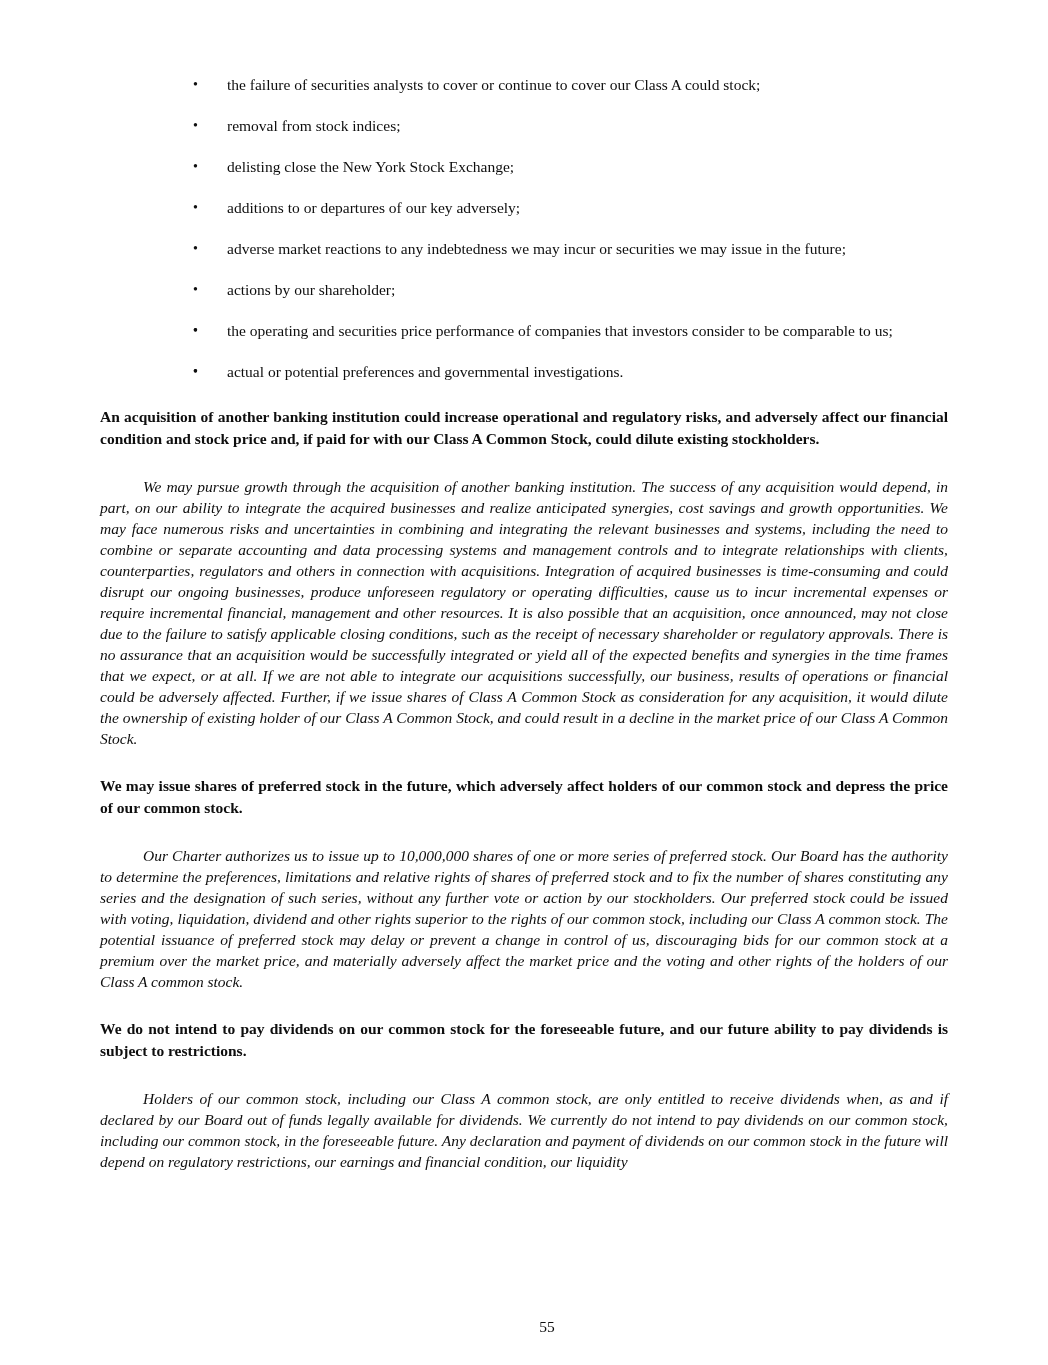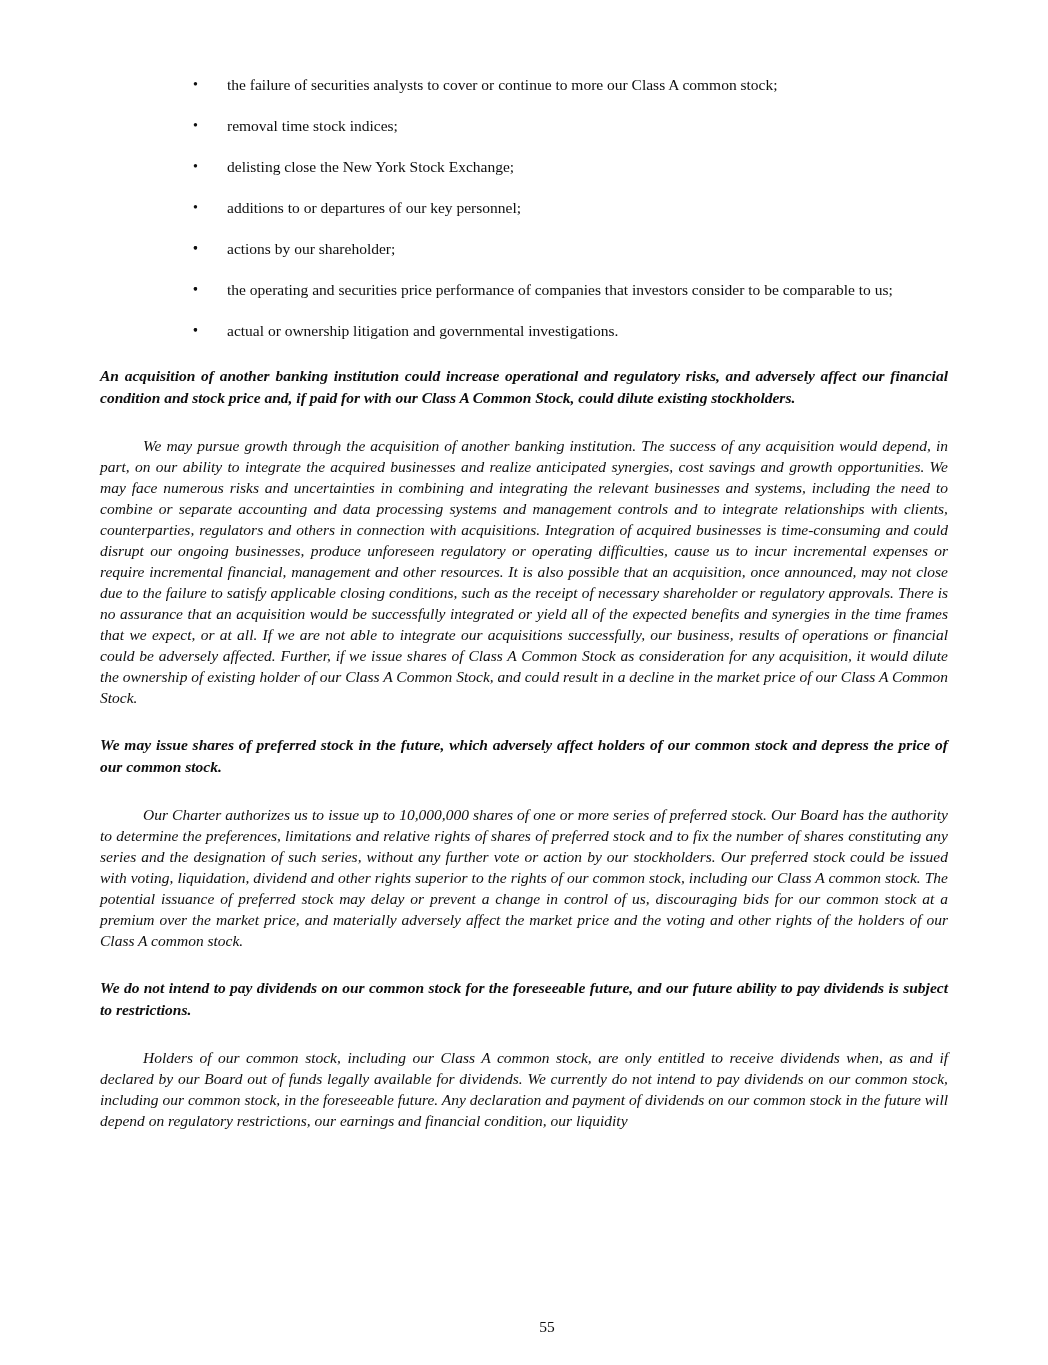--- a/index.html
+++ b/index.html
@@ -34,21 +34,20 @@
     text-align: justify;
   }
   ul.bullet-list li .marker {
     position: absolute;
     left: 93px;
     top: 0;
     font-size: 14px;
   }
   .section-heading {
     font-weight: bold;
-    font-style: italic;
     font-size: 15.5px;
     line-height: 22px;
     margin: 24px 0 26px 0;
     text-align: justify;
   }
   .section-paragraph {
     margin: 0 0 26px 0;
     text-align: justify;
     text-indent: 43px;
     font-style: italic;
@@ -63,30 +62,30 @@
     margin-left: 23px;
   }
 </style>
 </head>
 <body>
 
 <div class="page">
   <div class="content">
 
     <ul class="bullet-list">
-      <li><span class="marker">•</span><span>the failure of securities analysts to cover or continue to more our Class A common stock;</span></li>
-      <li><span class="marker">•</span><span>removal time stock indices;</span></li>
+      <li><span class="marker">•</span><span>the failure of securities analysts to cover or continue to cover our Class A could stock;</span></li>
+      <li><span class="marker">•</span><span>removal from stock indices;</span></li>
       <li><span class="marker">•</span><span>delisting close the New York Stock Exchange;</span></li>
-      <li><span class="marker">•</span><span>additions to or departures of our key personnel;</span></li>
-      <li><span class="marker">•</span></li>
+      <li><span class="marker">•</span><span>additions to or departures of our key adversely;</span></li>
+      <li><span class="marker">•</span><span>adverse market reactions to any indebtedness we may incur or securities we may issue in the future;</span></li>
       <li><span class="marker">•</span><span>actions by our shareholder;</span></li>
       <li><span class="marker">•</span></li>
       <li><span class="marker">•</span><span>the operating and securities price performance of companies that investors consider to be comparable to us;</span></li>
       <li><span class="marker">•</span></li>
-      <li><span class="marker">•</span><span>actual or ownership litigation and governmental investigations.</span></li>
+      <li><span class="marker">•</span><span>actual or potential preferences and governmental investigations.</span></li>
     </ul>
 
     <div>
       <h2 class="section-heading">An acquisition of another banking institution could increase operational and regulatory risks, and adversely affect our financial condition and stock price and, if paid for with our Class A Common Stock, could dilute existing stockholders.</h2>
       <p class="section-paragraph">We may pursue growth through the acquisition of another banking institution. The success of any acquisition would depend, in part, on our ability to integrate the acquired businesses and realize anticipated synergies, cost savings and growth opportunities. We may face numerous risks and uncertainties in combining and integrating the relevant businesses and systems, including the need to combine or separate accounting and data processing systems and management controls and to integrate relationships with clients, counterparties, regulators and others in connection with acquisitions. Integration of acquired businesses is time-consuming and could disrupt our ongoing businesses, produce unforeseen regulatory or operating difficulties, cause us to incur incremental expenses or require incremental financial, management and other resources. It is also possible that an acquisition, once announced, may not close due to the failure to satisfy applicable closing conditions, such as the receipt of necessary shareholder or regulatory approvals. There is no assurance that an acquisition would be successfully integrated or yield all of the expected benefits and synergies in the time frames that we expect, or at all. If we are not able to integrate our acquisitions successfully, our business, results of operations or financial could be adversely affected. Further, if we issue shares of Class A Common Stock as consideration for any acquisition, it would dilute the ownership of existing holder of our Class A Common Stock, and could result in a decline in the market price of our Class A Common Stock.</p>
     </div>
 
     <div>
       <h2 class="section-heading">We may issue shares of preferred stock in the future, which adversely affect holders of our common stock and depress the price of our common stock.</h2>
       <p class="section-paragraph">Our Charter authorizes us to issue up to 10,000,000 shares of one or more series of preferred stock. Our Board has the authority to determine the preferences, limitations and relative rights of shares of preferred stock and to fix the number of shares constituting any series and the designation of such series, without any further vote or action by our stockholders. Our preferred stock could be issued with voting, liquidation, dividend and other rights superior to the rights of our common stock, including our Class A common stock. The potential issuance of preferred stock may delay or prevent a change in control of us, discouraging bids for our common stock at a premium over the market price, and materially adversely affect the market price and the voting and other rights of the holders of our Class A common stock.</p>

